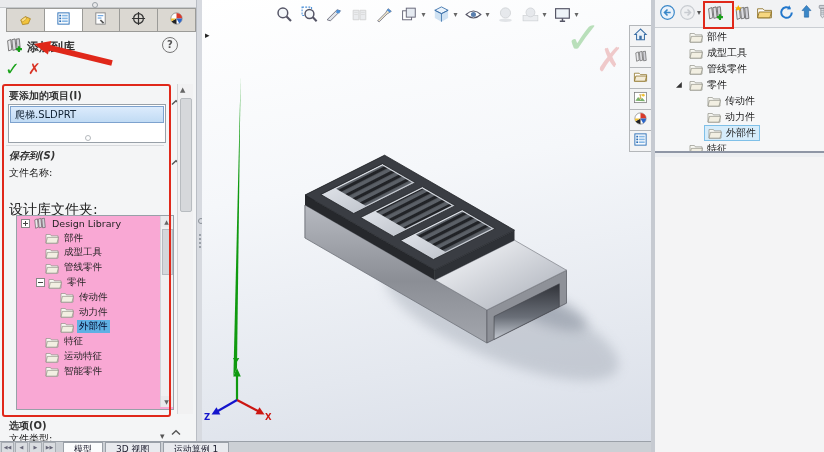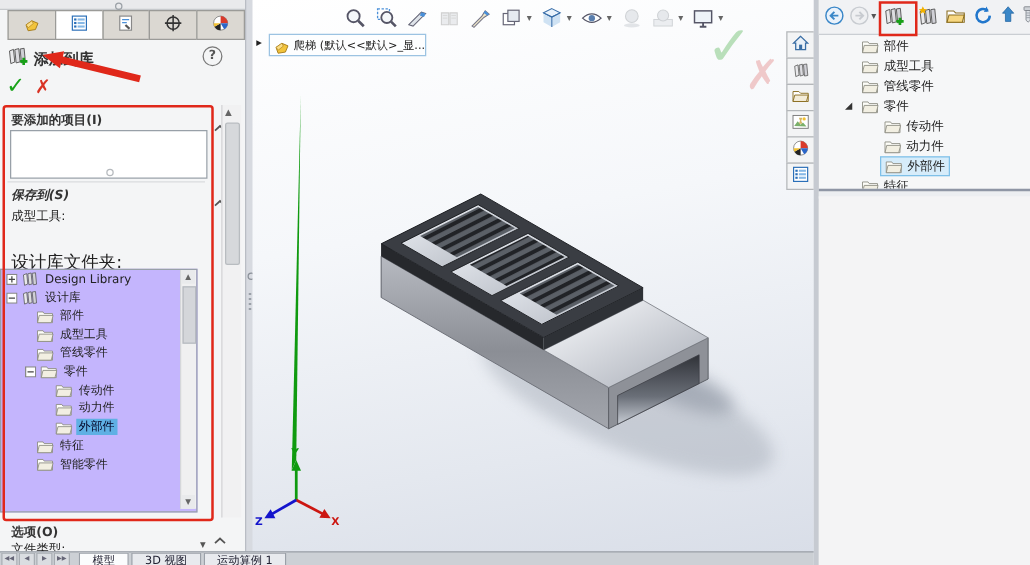--- a/index.html
+++ b/index.html
@@ -30,21 +30,21 @@
   #chev1{left:171px;top:91px;} #chev2{left:171px;top:151px;} #chev3{left:171px;top:421px;}
   #listbox{left:8px;top:104px;width:156px;height:37px;background:#fff;border:1px solid #98a0a8;}
   .list-item{height:15px;margin:1px;font-size:10px;line-height:15px;padding-left:4px;white-space:nowrap;overflow:hidden;}
   .list-item.selected{background:linear-gradient(#dcebfc,#c1dbf4);border:1px solid #7da2ce;color:#123;}
   #listbox .grip-dot{position:absolute;left:76px;bottom:1px;width:4px;height:4px;border:1px solid #b5b9bd;border-radius:50%;}
   #pm-div1{left:6px;top:145px;width:158px;height:1px;background:#d9dbde;}
   #lbl-filename{left:9px;top:166px;font-size:10px;}
   #filename-input{left:8px;top:180px;width:151px;height:14px;border:1px solid #9aa1a8;font-size:10.5px;
                   font-family:inherit;padding:1px 3px;background:#fff;}
   #lbl-folder{left:9px;top:201px;font-size:14px;}
-  #treebox{left:0;top:215px;width:156px;height:193px;background:#c4b5fd;border:1px solid #98a0a8;overflow:hidden;}
+  #treebox{left:16px;top:215px;width:156px;height:193px;background:#f9a8d4;border:1px solid #98a0a8;overflow:hidden;}
   .tree-row{height:14.8px;display:flex;align-items:center;font-size:9.5px;white-space:nowrap;}
   .tree-row .ic{display:inline-flex;margin-right:3px;}
   .tree-row .lbl{padding:0 2px;}
   .tree-row.selected .lbl{background:#5fb0e4;color:#002;}
   #tree-scroll{right:0;top:0;width:12px;height:191px;background:#f0f0f1;border-left:1px solid #d5d7da;}
   #tree-scroll .btn{position:absolute;left:0;width:11px;height:11px;font-size:6px;color:#666;text-align:center;line-height:11px;background:#e9eaec;}
   #tree-scroll .thumb{position:absolute;left:1px;top:13px;width:9px;height:44px;background:#d4d6da;border:1px solid #b6bac0;}
   #lbl-filetype{left:9px;top:432px;font-size:10px;}
   #filetype-caret{left:160px;top:431px;font-size:9px;color:#555;}
   #pm-scrollbar{left:177px;top:84px;width:15px;height:330px;background:#f1f1f2;border-left:1px solid #d3d3d6;}
@@ -155,29 +155,30 @@
     <div id="pm-title" class="abs">添加到库</div>
     <div id="pm-help" class="abs">?</div>
     <div id="pm-ok" class="abs">✓</div>
     <div id="pm-cancel" class="abs">✗</div>
 
     <div id="sec1-hdr" class="abs sec-hdr">要添加的项目(I)</div>
     <span id="chev1" class="abs chev"><svg width="10" height="7" viewBox="0 0 10 7">
           <path d="M1 5.5 5 1.8 9 5.5" stroke="#555" stroke-width="1.4" fill="none"></path>
         </svg></span>
     <div id="listbox" class="abs">
+        <div class="list-item selected">爬梯.SLDPRT</div>
         <span class="grip-dot"></span>
       </div>
 
     <div id="pm-div1" class="abs"></div>
     <div id="sec2-hdr" class="abs sec-hdr">保存到(S)</div>
     <span id="chev2" class="abs chev"><svg width="10" height="7" viewBox="0 0 10 7">
           <path d="M1 5.5 5 1.8 9 5.5" stroke="#555" stroke-width="1.4" fill="none"></path>
         </svg></span>
-    <div id="lbl-filename" class="abs">成型工具:</div>
+    <div id="lbl-filename" class="abs">文件名称:</div>
     <div id="lbl-folder" class="abs">设计库文件夹:</div>
 
     <div id="treebox" class="abs">
       <div id="tree-rows">
           <div class="tree-row" style="padding-left: 4px;">
             <span class="ic">
               <svg width="9" height="9" viewBox="0 0 9 9">
                 <rect x="0.5" y="0.5" width="8" height="8" fill="#fff" stroke="#888"></rect>
                 <path d="M2 4.5h5M4.5 2v5" stroke="#444" stroke-width="1"></path>
               </svg>
@@ -186,122 +187,114 @@
               <svg width="14" height="14" viewBox="0 0 16 16">
                 <g stroke="#555" stroke-width="0.7" fill="#e9e9eb">
                   <path d="M2 4.5l3-1.2 1 9.5-3 1.2z"></path>
                   <path d="M6 3.5l3-.8 1 10-3 .8z" fill="#dcdce0"></path>
                   <path d="M10 3l3-.5 1 10.5-3 .5z" fill="#d0d0d6"></path>
                 </g>
               </svg>
             </span>
             <span class="lbl">Design Library</span>
           </div>
-          <div class="tree-row" style="padding-left: 4px;">
+          <div class="tree-row" style="padding-left: 19px;">
+            <span style="width: 9px;"></span>
+            <span class="ic">
+              <svg width="14" height="12" viewBox="0 0 16 14">
+                <path d="M1 3h5.2l1 1.5H15v8.5H1z" fill="#fdfdf8" stroke="#8a8a80" stroke-width="0.8"></path>
+                <path d="M2.6 6.2H15.6L13.8 13H1z" fill="#f2efe2" stroke="#8a8a80" stroke-width="0.8"></path>
+              </svg>
+            </span>
+            <span class="lbl">部件</span>
+          </div>
+          <div class="tree-row" style="padding-left: 19px;">
+            <span style="width: 9px;"></span>
+            <span class="ic">
+              <svg width="14" height="12" viewBox="0 0 16 14">
+                <path d="M1 3h5.2l1 1.5H15v8.5H1z" fill="#fdfdf8" stroke="#8a8a80" stroke-width="0.8"></path>
+                <path d="M2.6 6.2H15.6L13.8 13H1z" fill="#f2efe2" stroke="#8a8a80" stroke-width="0.8"></path>
+              </svg>
+            </span>
+            <span class="lbl">成型工具</span>
+          </div>
+          <div class="tree-row" style="padding-left: 19px;">
+            <span style="width: 9px;"></span>
+            <span class="ic">
+              <svg width="14" height="12" viewBox="0 0 16 14">
+                <path d="M1 3h5.2l1 1.5H15v8.5H1z" fill="#fdfdf8" stroke="#8a8a80" stroke-width="0.8"></path>
+                <path d="M2.6 6.2H15.6L13.8 13H1z" fill="#f2efe2" stroke="#8a8a80" stroke-width="0.8"></path>
+              </svg>
+            </span>
+            <span class="lbl">管线零件</span>
+          </div>
+          <div class="tree-row" style="padding-left: 19px;">
             <span class="ic">
               <svg width="9" height="9" viewBox="0 0 9 9">
                 <rect x="0.5" y="0.5" width="8" height="8" fill="#fff" stroke="#888"></rect>
                 <path d="M2 4.5h5" stroke="#444" stroke-width="1"></path>
               </svg>
             </span>
             <span class="ic">
-              <svg width="14" height="14" viewBox="0 0 16 16">
-                <g stroke="#555" stroke-width="0.7" fill="#e9e9eb">
-                  <path d="M2 4.5l3-1.2 1 9.5-3 1.2z"></path>
-                  <path d="M6 3.5l3-.8 1 10-3 .8z" fill="#dcdce0"></path>
-                  <path d="M10 3l3-.5 1 10.5-3 .5z" fill="#d0d0d6"></path>
-                </g>
-              </svg>
-            </span>
-            <span class="lbl">设计库</span>
+              <svg width="14" height="12" viewBox="0 0 16 14">
+                <path d="M1 3h5.2l1 1.5H15v8.5H1z" fill="#fdfdf8" stroke="#8a8a80" stroke-width="0.8"></path>
+                <path d="M2.6 6.2H15.6L13.8 13H1z" fill="#f2efe2" stroke="#8a8a80" stroke-width="0.8"></path>
+              </svg>
+            </span>
+            <span class="lbl">零件</span>
+          </div>
+          <div class="tree-row" style="padding-left: 34px;">
+            <span style="width: 9px;"></span>
+            <span class="ic">
+              <svg width="14" height="12" viewBox="0 0 16 14">
+                <path d="M1 3h5.2l1 1.5H15v8.5H1z" fill="#fdfdf8" stroke="#8a8a80" stroke-width="0.8"></path>
+                <path d="M2.6 6.2H15.6L13.8 13H1z" fill="#f2efe2" stroke="#8a8a80" stroke-width="0.8"></path>
+              </svg>
+            </span>
+            <span class="lbl">传动件</span>
+          </div>
+          <div class="tree-row" style="padding-left: 34px;">
+            <span style="width: 9px;"></span>
+            <span class="ic">
+              <svg width="14" height="12" viewBox="0 0 16 14">
+                <path d="M1 3h5.2l1 1.5H15v8.5H1z" fill="#fdfdf8" stroke="#8a8a80" stroke-width="0.8"></path>
+                <path d="M2.6 6.2H15.6L13.8 13H1z" fill="#f2efe2" stroke="#8a8a80" stroke-width="0.8"></path>
+              </svg>
+            </span>
+            <span class="lbl">动力件</span>
+          </div>
+          <div class="tree-row selected" style="padding-left: 34px;">
+            <span style="width: 9px;"></span>
+            <span class="ic">
+              <svg width="14" height="12" viewBox="0 0 16 14">
+                <path d="M1 3h5.2l1 1.5H15v8.5H1z" fill="#fdfdf8" stroke="#8a8a80" stroke-width="0.8"></path>
+                <path d="M2.6 6.2H15.6L13.8 13H1z" fill="#f2efe2" stroke="#8a8a80" stroke-width="0.8"></path>
+              </svg>
+            </span>
+            <span class="lbl">外部件</span>
           </div>
           <div class="tree-row" style="padding-left: 19px;">
             <span style="width: 9px;"></span>
             <span class="ic">
               <svg width="14" height="12" viewBox="0 0 16 14">
                 <path d="M1 3h5.2l1 1.5H15v8.5H1z" fill="#fdfdf8" stroke="#8a8a80" stroke-width="0.8"></path>
                 <path d="M2.6 6.2H15.6L13.8 13H1z" fill="#f2efe2" stroke="#8a8a80" stroke-width="0.8"></path>
               </svg>
             </span>
-            <span class="lbl">部件</span>
+            <span class="lbl">特征</span>
           </div>
           <div class="tree-row" style="padding-left: 19px;">
             <span style="width: 9px;"></span>
             <span class="ic">
               <svg width="14" height="12" viewBox="0 0 16 14">
                 <path d="M1 3h5.2l1 1.5H15v8.5H1z" fill="#fdfdf8" stroke="#8a8a80" stroke-width="0.8"></path>
                 <path d="M2.6 6.2H15.6L13.8 13H1z" fill="#f2efe2" stroke="#8a8a80" stroke-width="0.8"></path>
               </svg>
             </span>
-            <span class="lbl">成型工具</span>
-          </div>
-          <div class="tree-row" style="padding-left: 19px;">
-            <span style="width: 9px;"></span>
-            <span class="ic">
-              <svg width="14" height="12" viewBox="0 0 16 14">
-                <path d="M1 3h5.2l1 1.5H15v8.5H1z" fill="#fdfdf8" stroke="#8a8a80" stroke-width="0.8"></path>
-                <path d="M2.6 6.2H15.6L13.8 13H1z" fill="#f2efe2" stroke="#8a8a80" stroke-width="0.8"></path>
-              </svg>
-            </span>
-            <span class="lbl">管线零件</span>
-          </div>
-          <div class="tree-row" style="padding-left: 19px;">
-            <span class="ic">
-              <svg width="9" height="9" viewBox="0 0 9 9">
-                <rect x="0.5" y="0.5" width="8" height="8" fill="#fff" stroke="#888"></rect>
-                <path d="M2 4.5h5" stroke="#444" stroke-width="1"></path>
-              </svg>
-            </span>
-            <span class="ic">
-              <svg width="14" height="12" viewBox="0 0 16 14">
-                <path d="M1 3h5.2l1 1.5H15v8.5H1z" fill="#fdfdf8" stroke="#8a8a80" stroke-width="0.8"></path>
-                <path d="M2.6 6.2H15.6L13.8 13H1z" fill="#f2efe2" stroke="#8a8a80" stroke-width="0.8"></path>
-              </svg>
-            </span>
-            <span class="lbl">零件</span>
-          </div>
-          <div class="tree-row" style="padding-left: 34px;">
-            <span style="width: 9px;"></span>
-            <span class="ic">
-              <svg width="14" height="12" viewBox="0 0 16 14">
-                <path d="M1 3h5.2l1 1.5H15v8.5H1z" fill="#fdfdf8" stroke="#8a8a80" stroke-width="0.8"></path>
-                <path d="M2.6 6.2H15.6L13.8 13H1z" fill="#f2efe2" stroke="#8a8a80" stroke-width="0.8"></path>
-              </svg>
-            </span>
-            <span class="lbl">传动件</span>
-          </div>
-          <div class="tree-row" style="padding-left: 34px;">
-            <span style="width: 9px;"></span>
-            <span class="ic">
-              <svg width="14" height="12" viewBox="0 0 16 14">
-                <path d="M1 3h5.2l1 1.5H15v8.5H1z" fill="#fdfdf8" stroke="#8a8a80" stroke-width="0.8"></path>
-                <path d="M2.6 6.2H15.6L13.8 13H1z" fill="#f2efe2" stroke="#8a8a80" stroke-width="0.8"></path>
-              </svg>
-            </span>
-            <span class="lbl">动力件</span>
-          </div>
-          <div class="tree-row selected" style="padding-left: 34px;">
-            <span style="width: 9px;"></span>
-            <span class="ic">
-              <svg width="14" height="12" viewBox="0 0 16 14">
-                <path d="M1 3h5.2l1 1.5H15v8.5H1z" fill="#fdfdf8" stroke="#8a8a80" stroke-width="0.8"></path>
-                <path d="M2.6 6.2H15.6L13.8 13H1z" fill="#f2efe2" stroke="#8a8a80" stroke-width="0.8"></path>
-              </svg>
-            </span>
-            <span class="lbl">外部件</span>
-          </div>
-          <div class="tree-row" style="padding-left: 19px;">
-            <span style="width: 9px;"></span>
-            <span class="ic">
-              <svg width="14" height="12" viewBox="0 0 16 14">
-                <path d="M1 3h5.2l1 1.5H15v8.5H1z" fill="#fdfdf8" stroke="#8a8a80" stroke-width="0.8"></path>
-                <path d="M2.6 6.2H15.6L13.8 13H1z" fill="#f2efe2" stroke="#8a8a80" stroke-width="0.8"></path>
-              </svg>
-            </span>
-            <span class="lbl">特征</span>
+            <span class="lbl">运动特征</span>
           </div>
           <div class="tree-row" style="padding-left: 19px;">
             <span style="width: 9px;"></span>
             <span class="ic">
               <svg width="14" height="12" viewBox="0 0 16 14">
                 <path d="M1 3h5.2l1 1.5H15v8.5H1z" fill="#fdfdf8" stroke="#8a8a80" stroke-width="0.8"></path>
                 <path d="M2.6 6.2H15.6L13.8 13H1z" fill="#f2efe2" stroke="#8a8a80" stroke-width="0.8"></path>
               </svg>
             </span>
             <span class="lbl">智能零件</span>
@@ -486,29 +479,20 @@
         <span class="hud-ic">
           <svg width="19" height="19" viewBox="0 0 18 18">
             <rect x="2.5" y="3.5" width="13" height="9" fill="#eef3f8" stroke="#556" stroke-width="1.1"></rect>
             <path d="M6.5 15.5h5M9 12.5v3" stroke="#556" stroke-width="1.4"></path>
           </svg>
         </span>
         <span class="hud-caret">▾</span>
       </div>
 
     <span id="flyout-caret" class="abs">▸</span>
-    <div id="flyout-box" class="abs">
-      <span class="ic">
-          <svg width="15" height="15" viewBox="0 0 16 16">
-            <path d="M3 9.5 8 6l5.2 2.2-2.2 5.3-6.2 1z" fill="#f2c43c" stroke="#a67c1a" stroke-width="0.8"></path>
-            <path d="M3 9.5l5-3.5 1.2 2.4-4.2 3.4z" fill="#fbdd86" stroke="#a67c1a" stroke-width="0.5"></path>
-          </svg>
-        </span>
-      <span>爬梯 (默认&lt;&lt;默认&gt;_显...</span>
-    </div>
 
     <div id="confirm-ok" class="abs">✓</div>
     <div id="confirm-cancel" class="abs">✗</div>
 
     <div id="task-tabs" class="abs">
         <div class="task-tab">
           <span class="ic"><svg width="15" height="15" viewBox="0 0 16 16">
               <path d="M8 2.2 2 8h1.8v5.5h8.4V8H14z" fill="#eaf1f8" stroke="#3a6ea5" stroke-width="1.1"></path>
               <rect x="6.7" y="9.3" width="2.6" height="4.2" fill="#3a6ea5"></rect>
             </svg></span>

